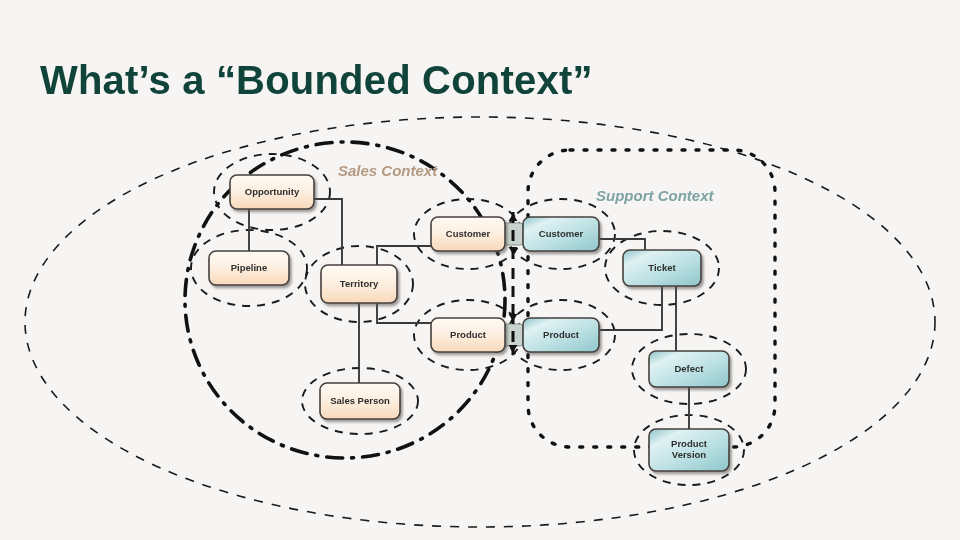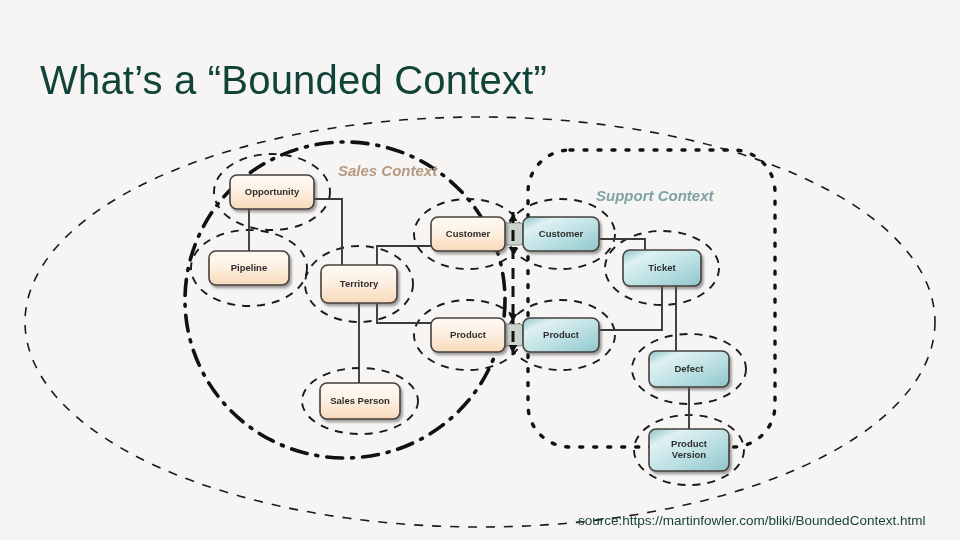--- a/index.html
+++ b/index.html
@@ -5,21 +5,21 @@
   html,body{margin:0;padding:0;}
   body{
     width:960px;height:540px;overflow:hidden;
     background:#f7f5f3;
     font-family:"Liberation Sans", sans-serif;
     position:relative;
   }
   #slide{position:relative;width:960px;height:540px;}
   #title{
     position:absolute;left:40px;top:58px;
-    font-size:40px;font-weight:400;color:#10433a;
+    font-size:40px;font-weight:700;color:#10433a;
     letter-spacing:0.2px;white-space:nowrap;
   }
   #source{
     position:absolute;left:578px;top:513px;
     font-size:13.5px;color:#16453c;white-space:nowrap;
   }
   #diagram{position:absolute;left:0;top:0;width:960px;height:540px;}
   .nodelabel{
     font-family:"Liberation Sans", sans-serif;
     font-size:9.5px;font-weight:bold;fill:#2e2e2e;
@@ -145,14 +145,13 @@
           <rect x="649" y="429" width="80" height="42" rx="7" ry="7" fill="url(#gradSupport)" stroke="#45403c" stroke-width="1.6" filter="url(#shadow)"></rect>
           <text class="nodelabel" x="689" y="444.5">Product</text>
           <text class="nodelabel" x="689" y="455.5">Version</text>
         </g>
       </g>
 
     <text class="ctxlabel" x="338" y="172" fill="#b49a83">Sales Context</text>
     <text class="ctxlabel" x="596" y="197" fill="#7ea3a4">Support Context</text>
   </svg>
 
-  <div id="source">source:https://martinfowler.com/bliki/BoundedContext.html</div>
 </div>
 
 </body></html>

